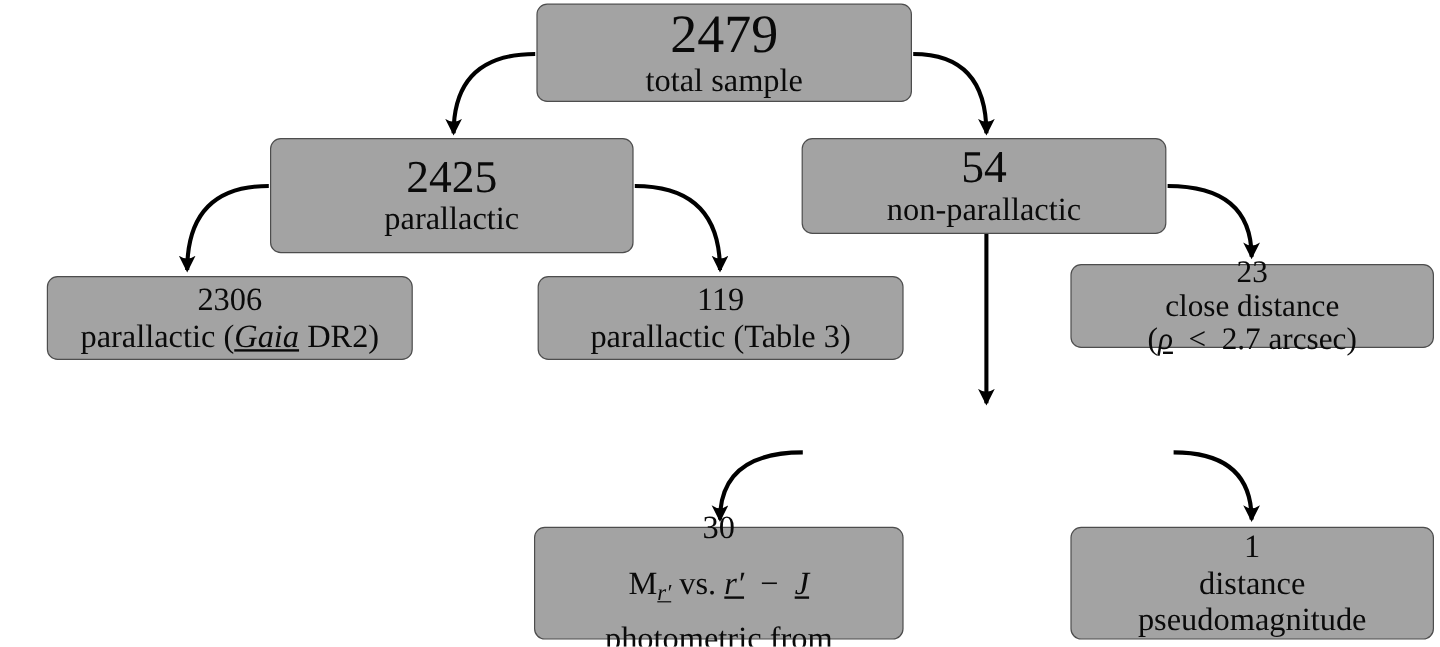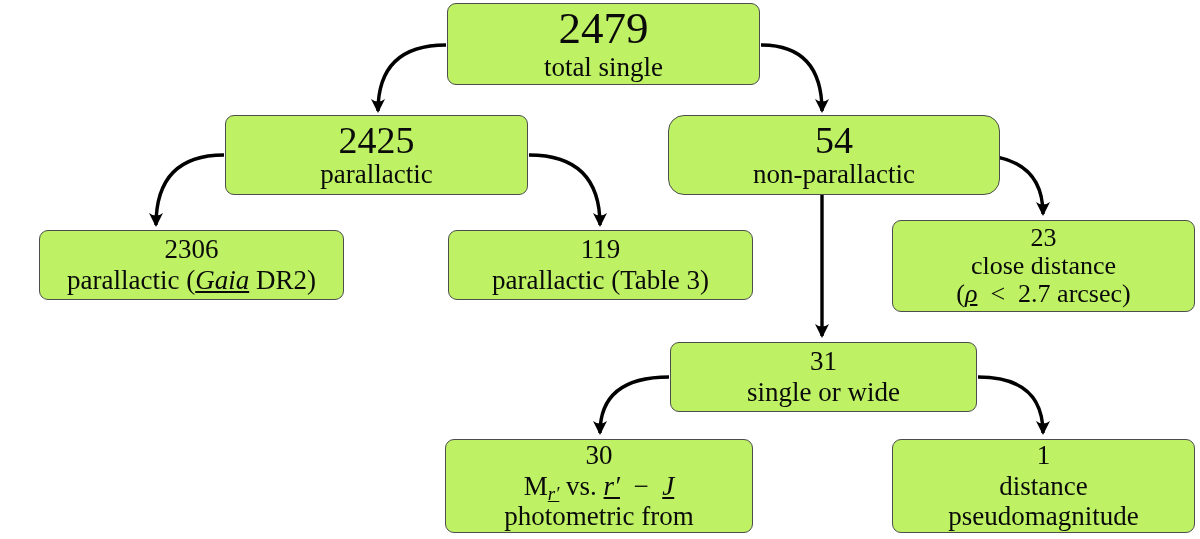--- a/index.html
+++ b/index.html
@@ -20,21 +20,21 @@
     position: absolute;
     left: 0;
     top: 0;
     z-index: 1;
     pointer-events: none;
   }
   .node {
     position: absolute;
     z-index: 2;
     box-sizing: border-box;
-    background: #bef264;
+    background: #a3a3a3;
     border: 1.3px solid #4d4d4d;
     border-radius: 9px;
     display: flex;
     flex-direction: column;
     justify-content: center;
     align-items: center;
     text-align: center;
     line-height: 1.1;
   }
   .num-xl { font-size: 45px; line-height: 1.02; }
@@ -69,55 +69,51 @@
       <path d="M529,155 Q600,155 600,225" marker-end="url(#ah)"></path>
       <path d="M973,155 Q1043,155 1043,214" marker-end="url(#ah)"></path>
       <path d="M822,194 L822,336" marker-end="url(#ah)"></path>
       <path d="M669,377 Q600,377 600,433" marker-end="url(#ah)"></path>
       <path d="M978,377 Q1043,377 1043,433" marker-end="url(#ah)"></path>
     </g>
   </svg>
 
   <div class="node" style="left:447px; top:3px; width:313px; height:82px;">
     <div class="num-xl">2479</div>
-    <div class="lbl">total single</div>
+    <div class="lbl">total sample</div>
   </div>
 
-  <div class="node" style="left:225px; top:115px; width:303px; height:80px;">
+  <div class="node" style="left:225px; top:115px; width:303px; height:96px;">
     <div class="num-lg">2425</div>
     <div class="lbl">parallactic</div>
   </div>
 
-  <div class="node" style="left:668px; top:115px; width:332px; height:80px;border-radius:16px;">
+  <div class="node" style="left:668px; top:115px; width:304px; height:80px;">
     <div class="num-lg">54</div>
     <div class="lbl">non-parallactic</div>
   </div>
 
   <div class="node" style="left:3px; top:230px; width:305px; height:70px;margin-left:36px;">
     <div class="num-md">2306</div>
     <div class="lbl"><span>parallactic (</span><i>Gaia</i><span> DR2)</span></div>
   </div>
 
   <div class="node" style="left:448px; top:230px; width:305px; height:70px;">
     <div class="num-md">119</div>
     <div class="lbl">parallactic (Table 3)</div>
   </div>
 
-  <div class="node" style="left:892px; top:220px; width:303px; height:92px;">
+  <div class="node" style="left:892px; top:220px; width:303px; height:70px;">
     <div class="num-sm">23</div>
     <div class="lbl-sm">close distance</div>
     <div class="lbl-sm"><span>(</span><i>ρ</i><span class="pre">  &lt;  2.7 arcsec)</span></div>
   </div>
 
-  <div class="node" style="left:670px; top:342px; width:307px; height:70px;">
-    <div class="num-md">31</div>
-    <div class="lbl">single or wide</div>
-  </div>
 
-  <div class="node" style="left:445px; top:439px; width:308px; height:94px;">
+  <div class="node" style="left:445px; top:439px; width:308px; height:94px;gap:16px;">
     <div class="num-md">30</div>
     <div class="lbl"><span>M</span><sub class="subi"><i>r′</i></sub><span class="pre"> vs. </span><i>r′</i><span class="pre">  −  </span><i>J</i></div>
     <div class="lbl">photometric from</div>
   </div>
 
   <div class="node" style="left:892px; top:439px; width:303px; height:94px;">
     <div class="num-md">1</div>
     <div class="lbl">distance</div>
     <div class="lbl">pseudomagnitude</div>
   </div>

